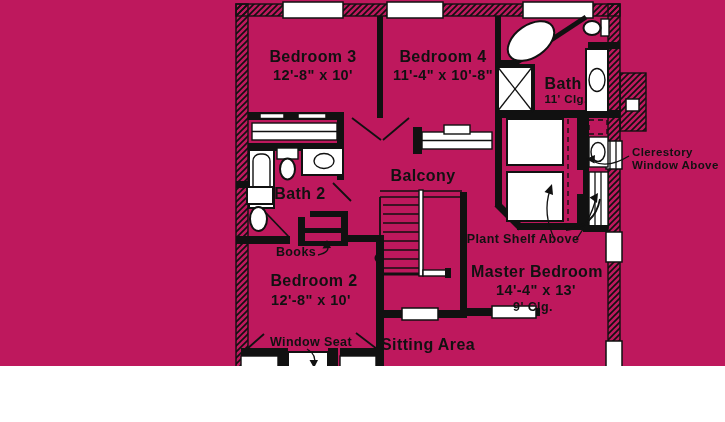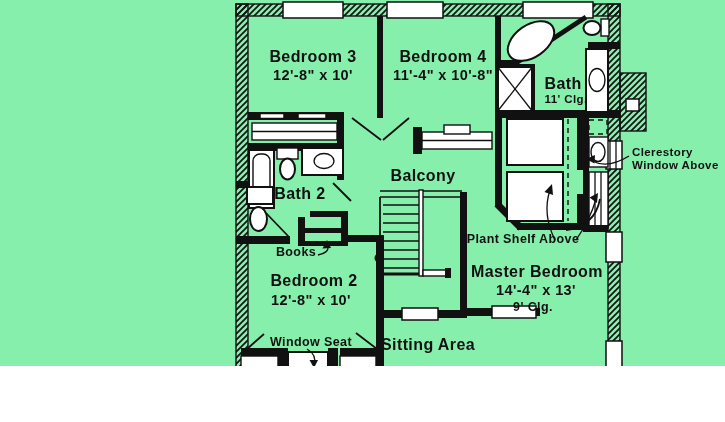--- a/index.html
+++ b/index.html
@@ -1,16 +1,16 @@
 <!DOCTYPE html>
 <html><head>
 <meta charset="utf-8">
 <style>
   html,body{margin:0;padding:0;background:#ffffff;}
-  .stage{width:725px;height:366px;background:#86efac;position:relative;overflow:hidden;}
+  .stage{width:725px;height:366px;background:#be185d;position:relative;overflow:hidden;}
   svg{display:block;}
   text{font-family:"Liberation Sans","DejaVu Sans",sans-serif;font-weight:700;fill:#111;letter-spacing:.4px;}
   .tl{font-size:16px;}
   .tm{font-size:14.5px;}
   .ts{font-size:12.5px;}
   .tt{font-size:11.5px;}
   .mid{text-anchor:middle;}
   .xw{fill:url(#hatch);stroke:#111;stroke-width:1.4;}
   .iw{fill:#111;stroke:none;}
   .win{fill:#fff;stroke:#111;stroke-width:1.5;}

